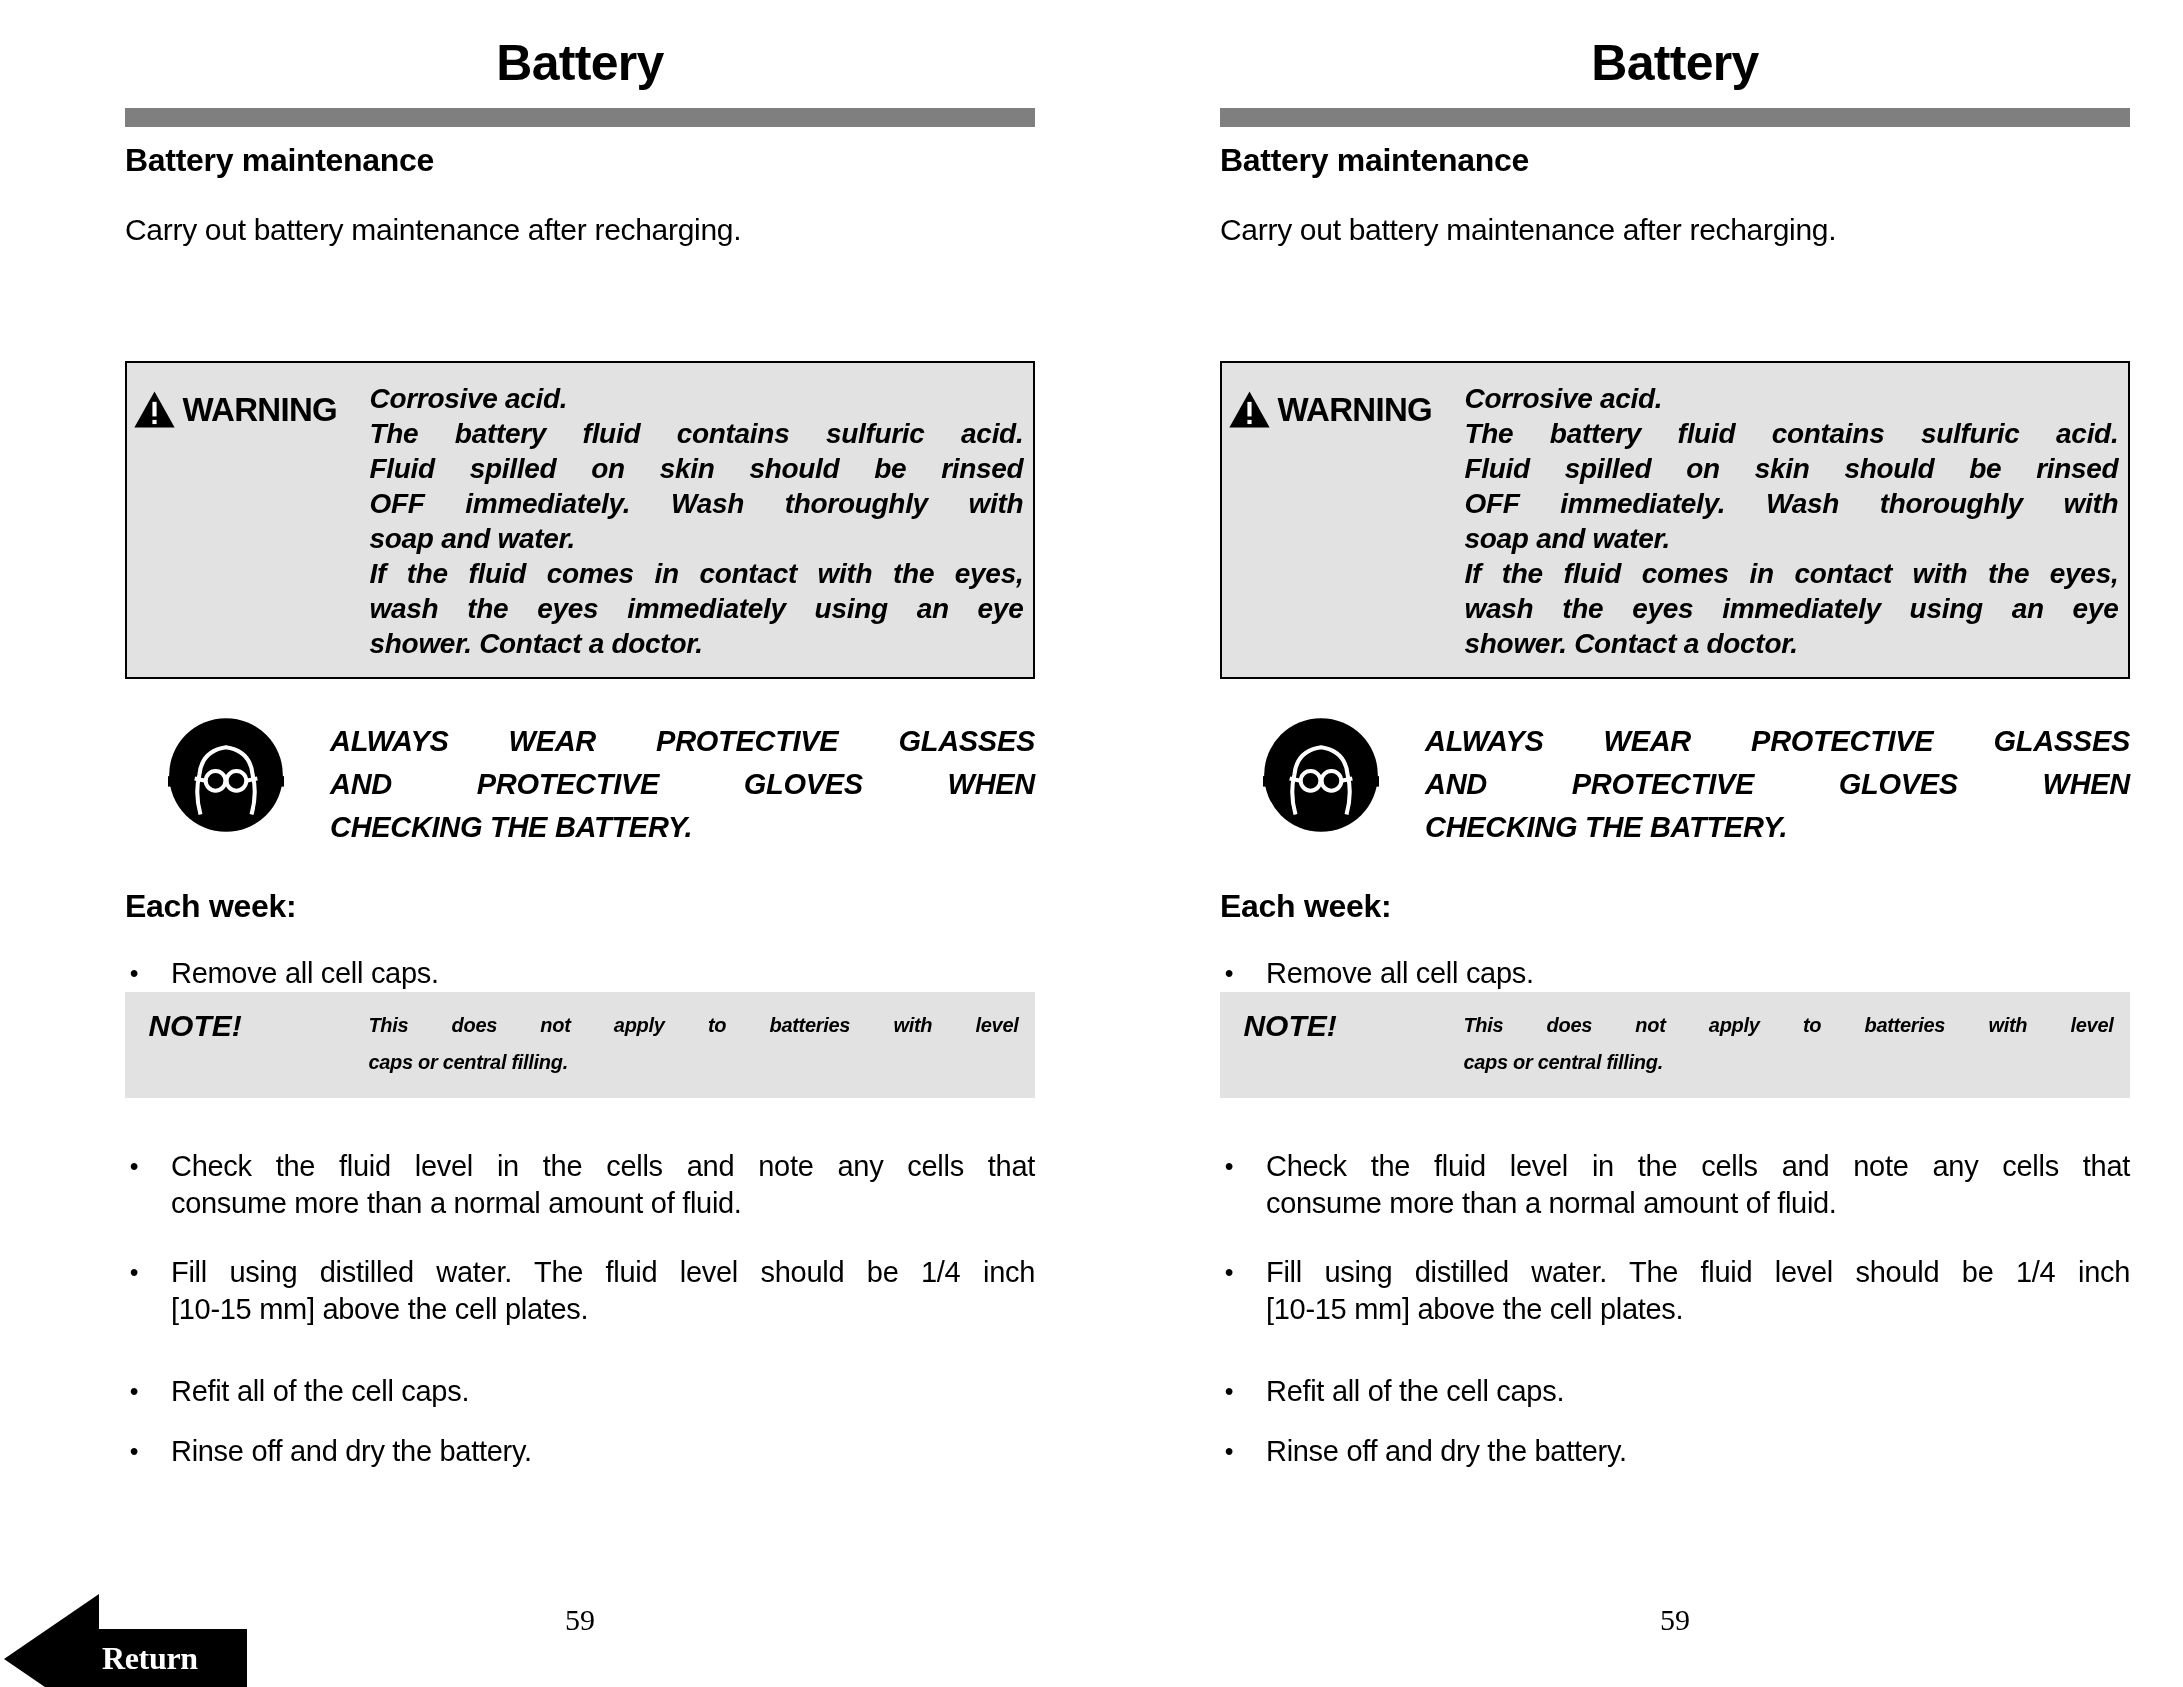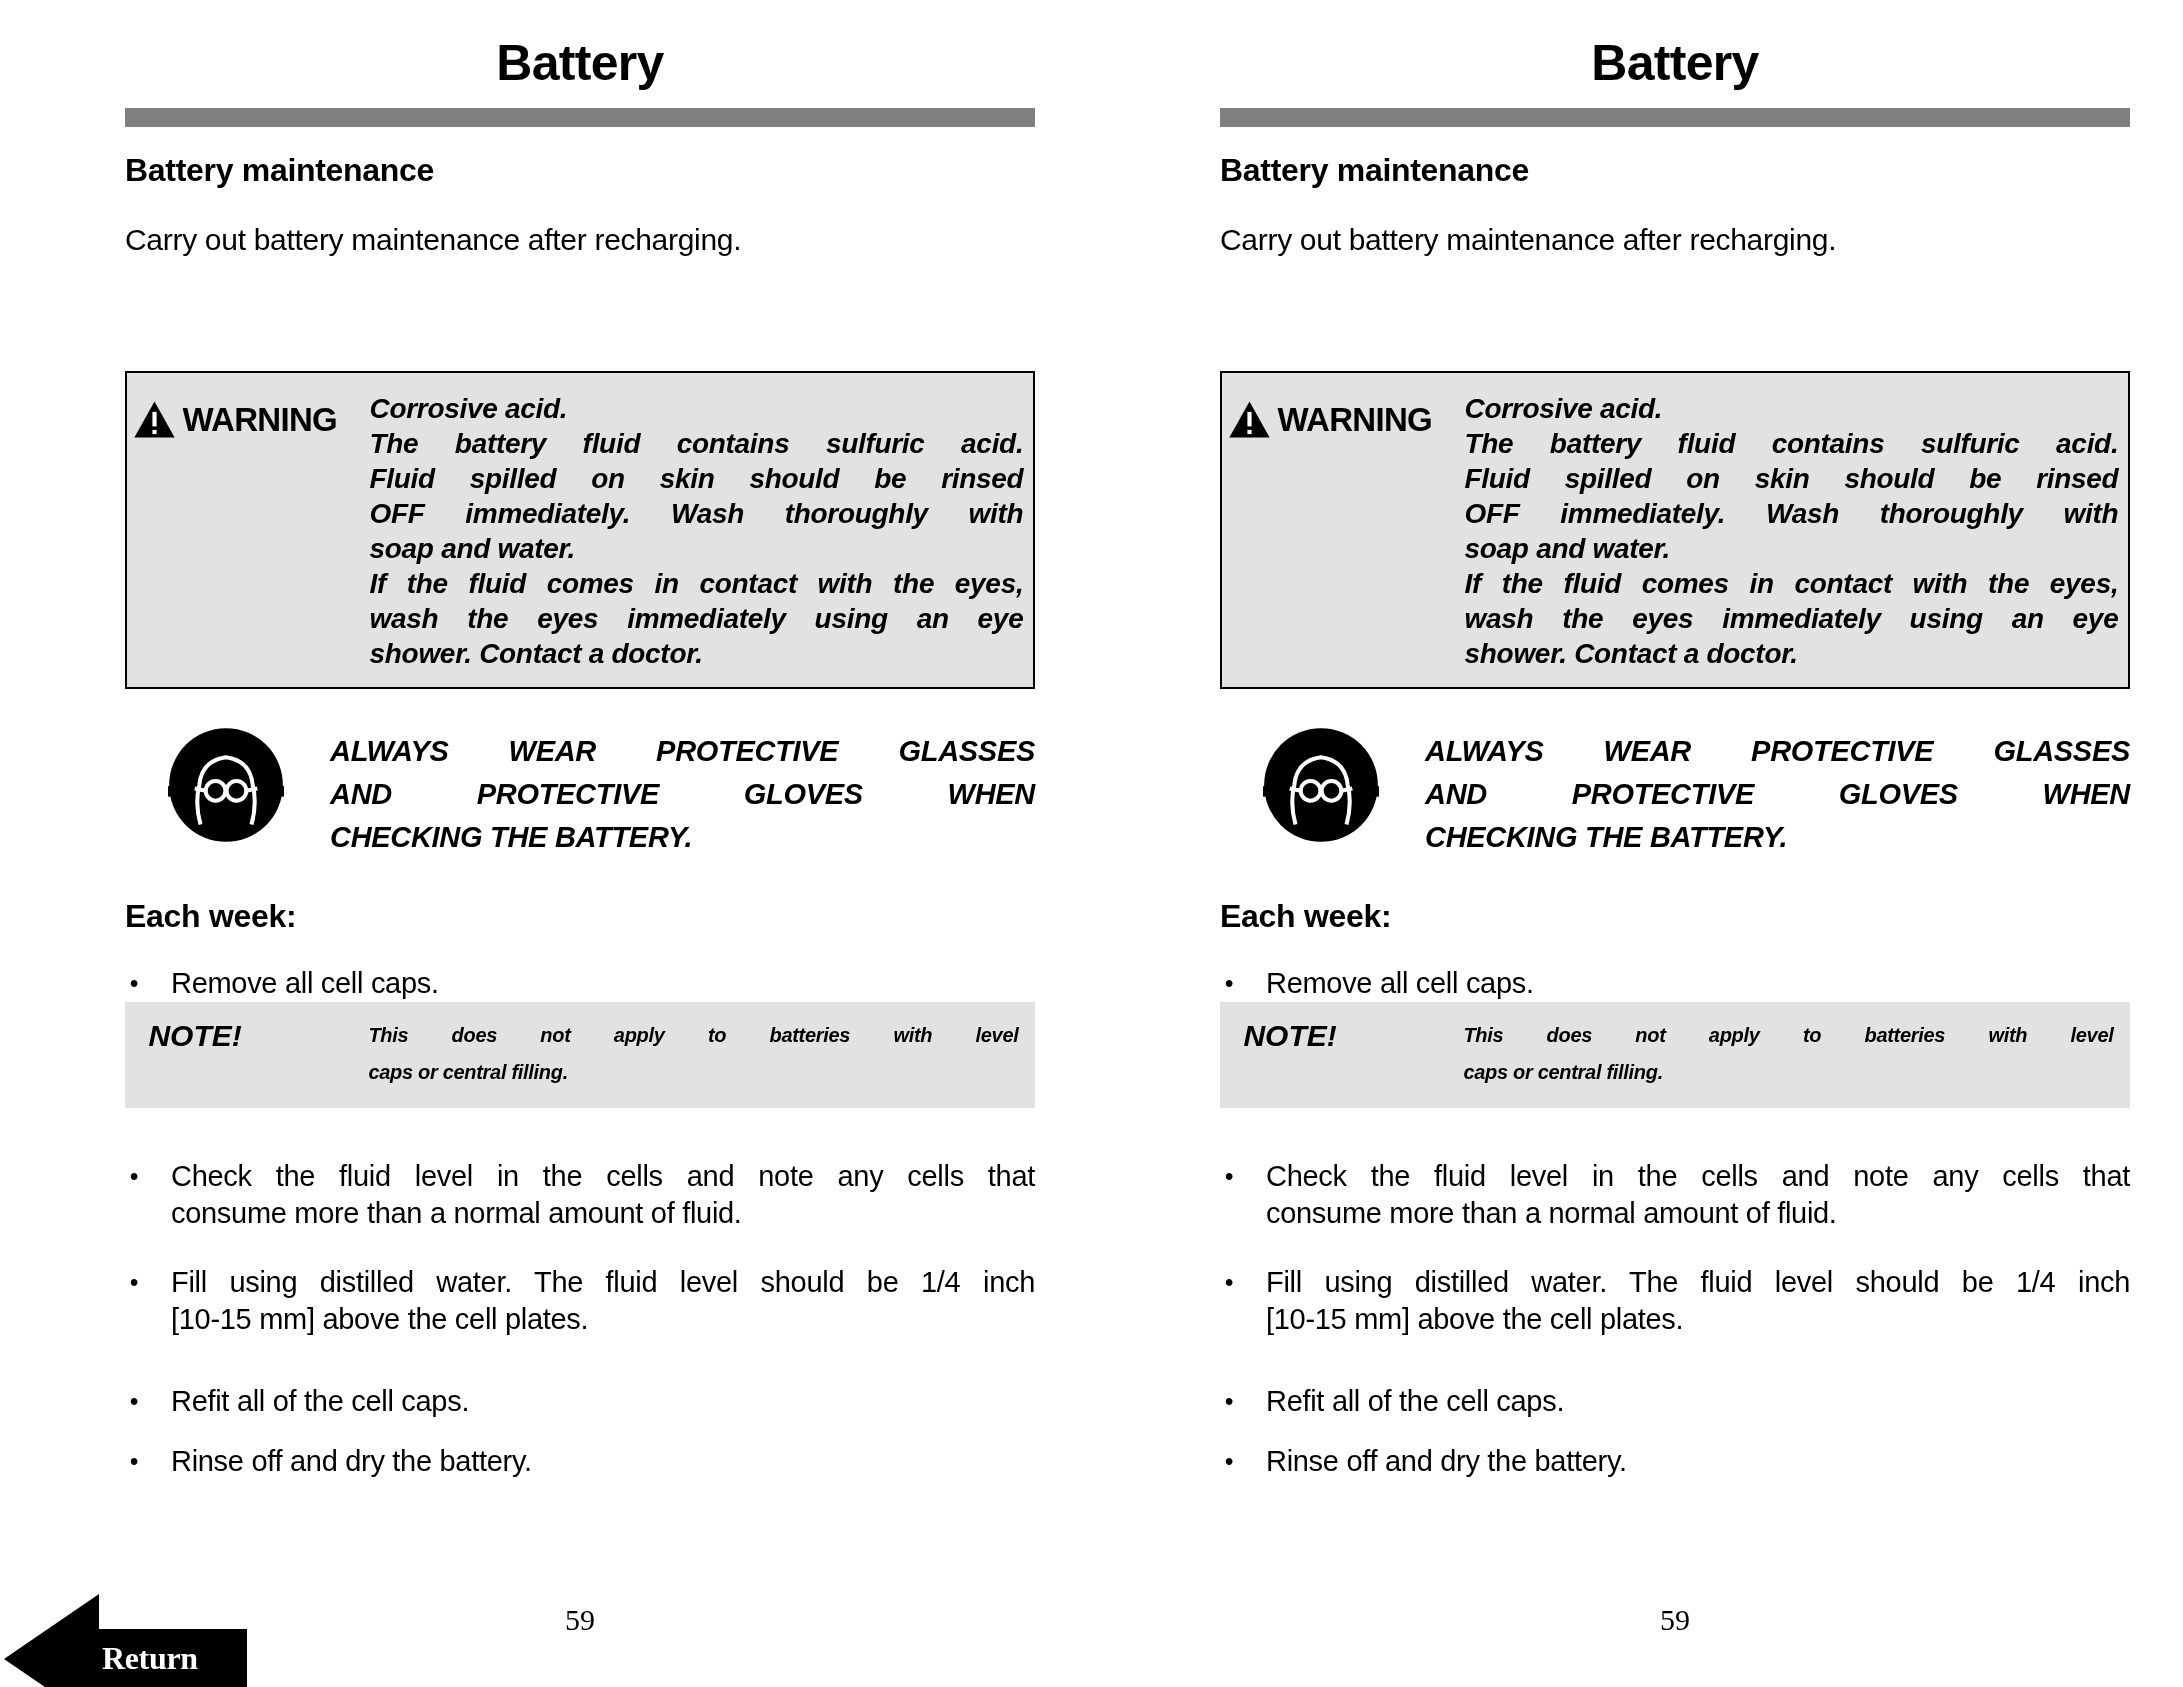--- a/index.html
+++ b/index.html
@@ -11,21 +11,21 @@
   .page { position:absolute; top:0; width:910px; height:1687px; }
   .page.left  { left:125px; }
   .page.right { left:1220px; }
 
   .title {
     margin:36px 0 0 0; text-align:center; font-size:50px; line-height:55px;
     font-weight:bold; letter-spacing:-0.7px;
   }
   .title-bar { margin-top:16.5px; height:19.3px; background:#7f7f7f; }
 
-  .section-heading { margin:27px 0 0 0; font-size:32px; line-height:33px; font-weight:bold; letter-spacing:-0.3px; }
+  .section-heading { margin:17px 0 0 0; font-size:32px; line-height:33px; font-weight:bold; letter-spacing:-0.3px; }
   .intro { margin:36px 0 0 0; font-size:30px; line-height:34px; letter-spacing:-0.3px; }
 
   .warning-box {
     margin-top:114px; box-sizing:border-box; border:2.8px solid #000;
     background:#e2e2e2; display:flex; padding:18px 9.6px 16.5px 5.5px; min-height:299px;
   }
   .warning-label-col { flex:0 0 237px; display:flex; align-items:flex-start; padding-top:9.6px; }
   .warn-triangle svg { display:block; }
   .warn-word { font-weight:bold; font-size:33px; line-height:39px; letter-spacing:-0.7px; margin-left:6.9px; }
   .warning-text {

